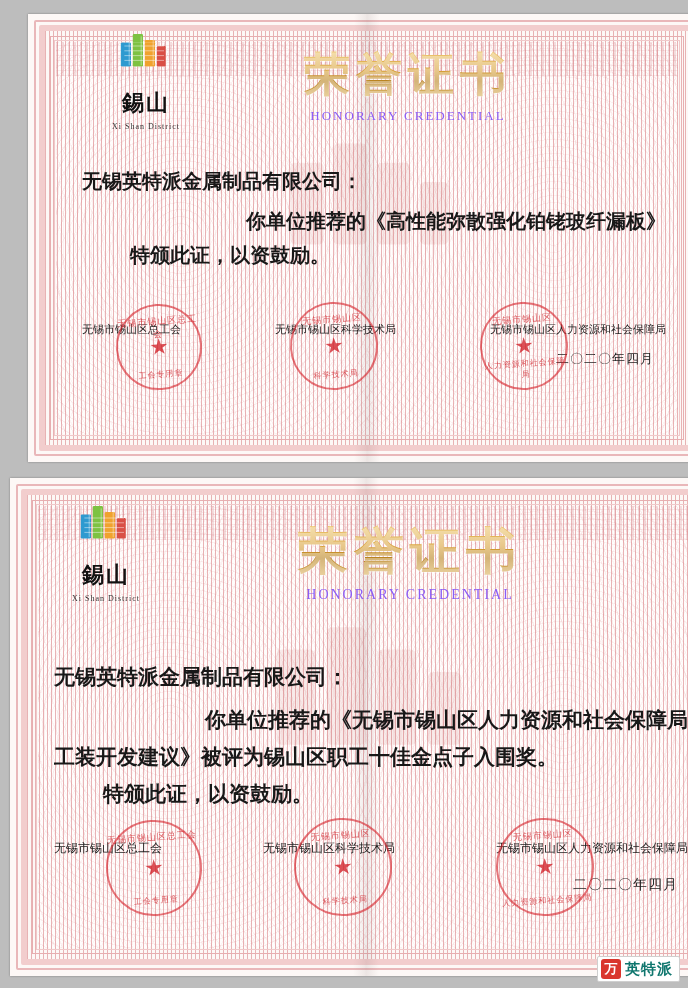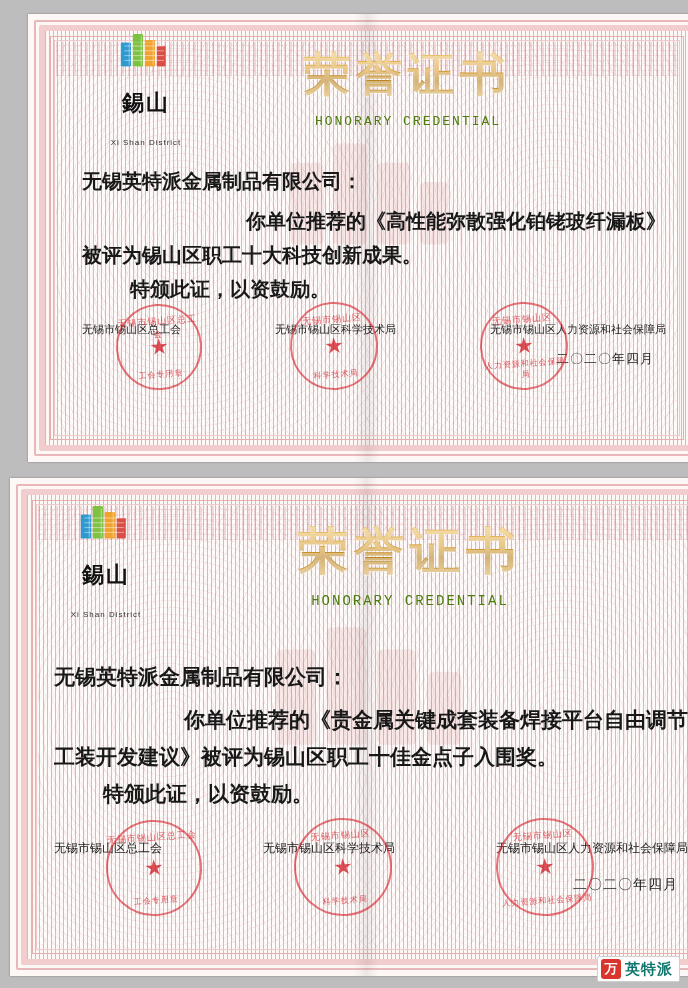--- a/index.html
+++ b/index.html
@@ -105,25 +105,25 @@
   }
   .logo-cn {
     font-family: "DejaVu Serif", serif;
     font-weight: bold;
     font-size: 22px;
     color: #111;
     letter-spacing: 2px;
     margin-top: 2px;
   }
   .logo-en {
-    font-family: Liberation Sans, sans-serif;
+    font-family: Liberation Serif, serif;
     font-size: 8px;
     color: #333;
     letter-spacing: 1px;
-    margin-top: 20px;
+    margin-top: 4px;
   }
 
   
   .title-wrap {
     position: absolute;
     text-align: center;
   }
   .cert.top .title-wrap    { left: 180px; top: 30px; width: 400px; }
   .cert.bottom .title-wrap { left: 190px; top: 40px; width: 420px; }
 
@@ -135,24 +135,24 @@
     -webkit-background-clip: text;
     background-clip: text;
     color: transparent;
     text-shadow: 0 1px 0 rgba(255,255,255,0.4);
     text-align: center;
   }
   .cert.top .title-cn    { font-size: 46px; }
   .cert.bottom .title-cn { font-size: 50px; }
 
   .title-en {
-    font-family: Liberation Mono, monospace;
+    font-family: Liberation Serif, serif;
     letter-spacing: 2px;
-    color: #4d7c0f;
-    margin-top: 8px;
+    color: #8b5cf6;
+    margin-top: 2px;
   }
   .cert.top .title-en    { font-size: 13px; }
   .cert.bottom .title-en { font-size: 14px; }
 
   
   .body-text {
     position: absolute;
     font-family: "DejaVu Serif", serif;
     color: #181818;
     font-weight: bold;
@@ -314,21 +314,20 @@
     </div>
 
     <div class="title-wrap">
       <div class="title-cn">荣誉证书</div>
       <div class="title-en">HONORARY CREDENTIAL</div>
     </div>
 
     <div class="body-text">
       <div class="line-recipient">无锡英特派金属制品有限公司：</div>
       <div class="indent2">你单位推荐的《高性能弥散强化铂铑玻纤漏板》</div>
-      <div>被评为锡山区职工十大科技创新成果。</div>
       <div class="line-closing">特颁此证，以资鼓励。</div>
     </div>
 
     <div class="issuers">
       <div class="issuer">无锡市锡山区总工会</div>
       <div class="issuer">无锡市锡山区科学技术局</div>
       <div class="issuer">无锡市锡山区人力资源和社会保障局</div>
     </div>
     <div class="date">二〇二〇年四月</div>
 
@@ -381,21 +380,21 @@
       <div class="logo-en">Xi Shan District</div>
     </div>
 
     <div class="title-wrap">
       <div class="title-cn">荣誉证书</div>
       <div class="title-en">HONORARY CREDENTIAL</div>
     </div>
 
     <div class="body-text">
       <div class="line-recipient">无锡英特派金属制品有限公司：</div>
-      <div class="indent2">你单位推荐的《贵金属关键成套装备焊接平台自由调节</div>
+      <div class="indent2">你单位推荐的《无锡市锡山区人力资源和社会保障局</div>
       <div>工装开发建议》被评为锡山区职工十佳金点子入围奖。</div>
       <div class="line-closing">特颁此证，以资鼓励。</div>
     </div>
 
     <div class="issuers">
       <div class="issuer">无锡市锡山区总工会</div>
       <div class="issuer">无锡市锡山区科学技术局</div>
       <div class="issuer">无锡市锡山区人力资源和社会保障局</div>
     </div>
     <div class="date">二〇二〇年四月</div>

